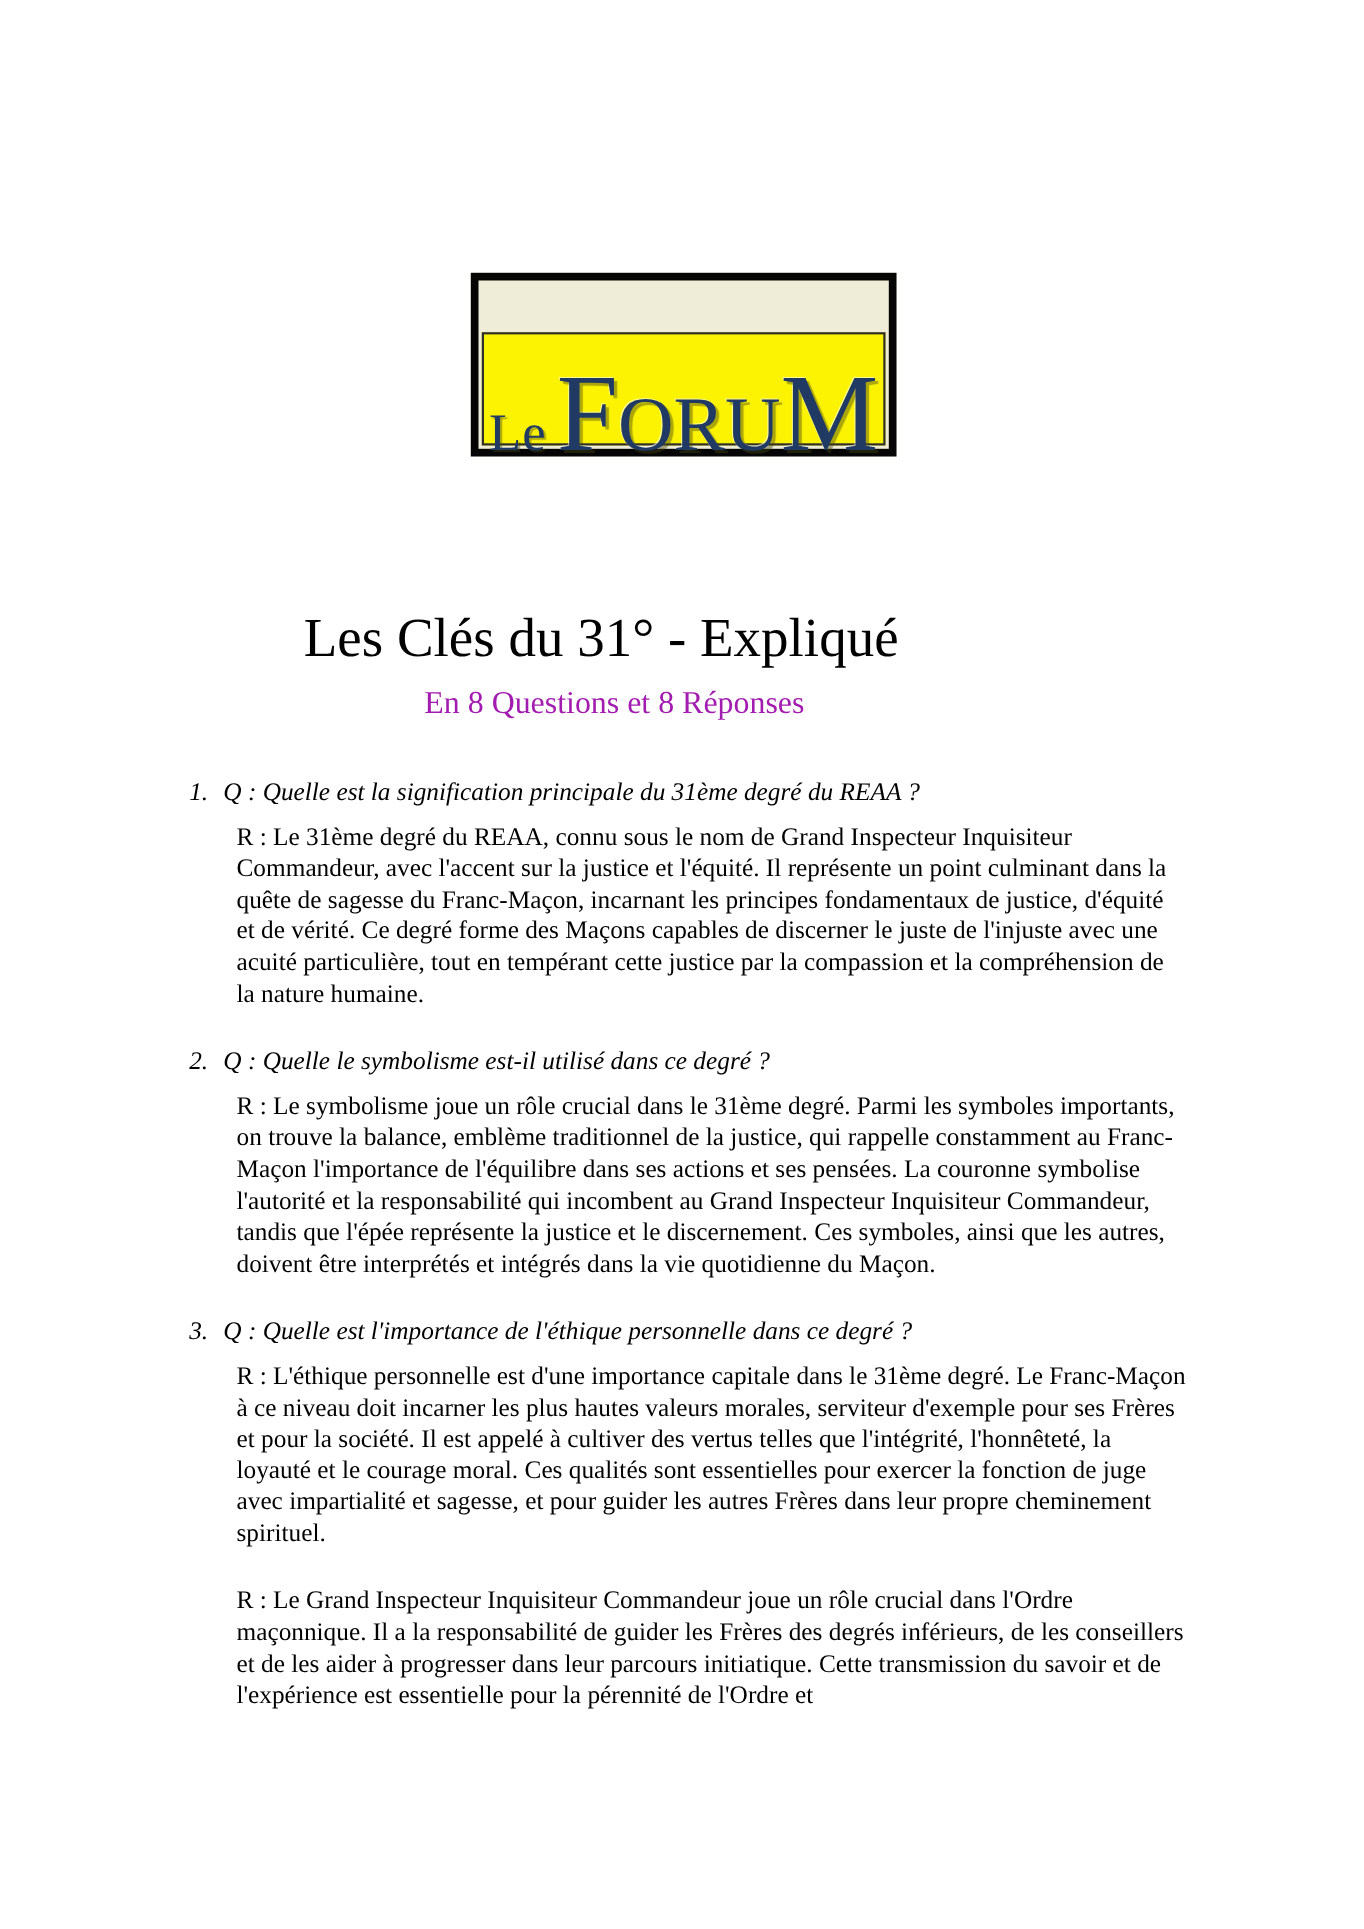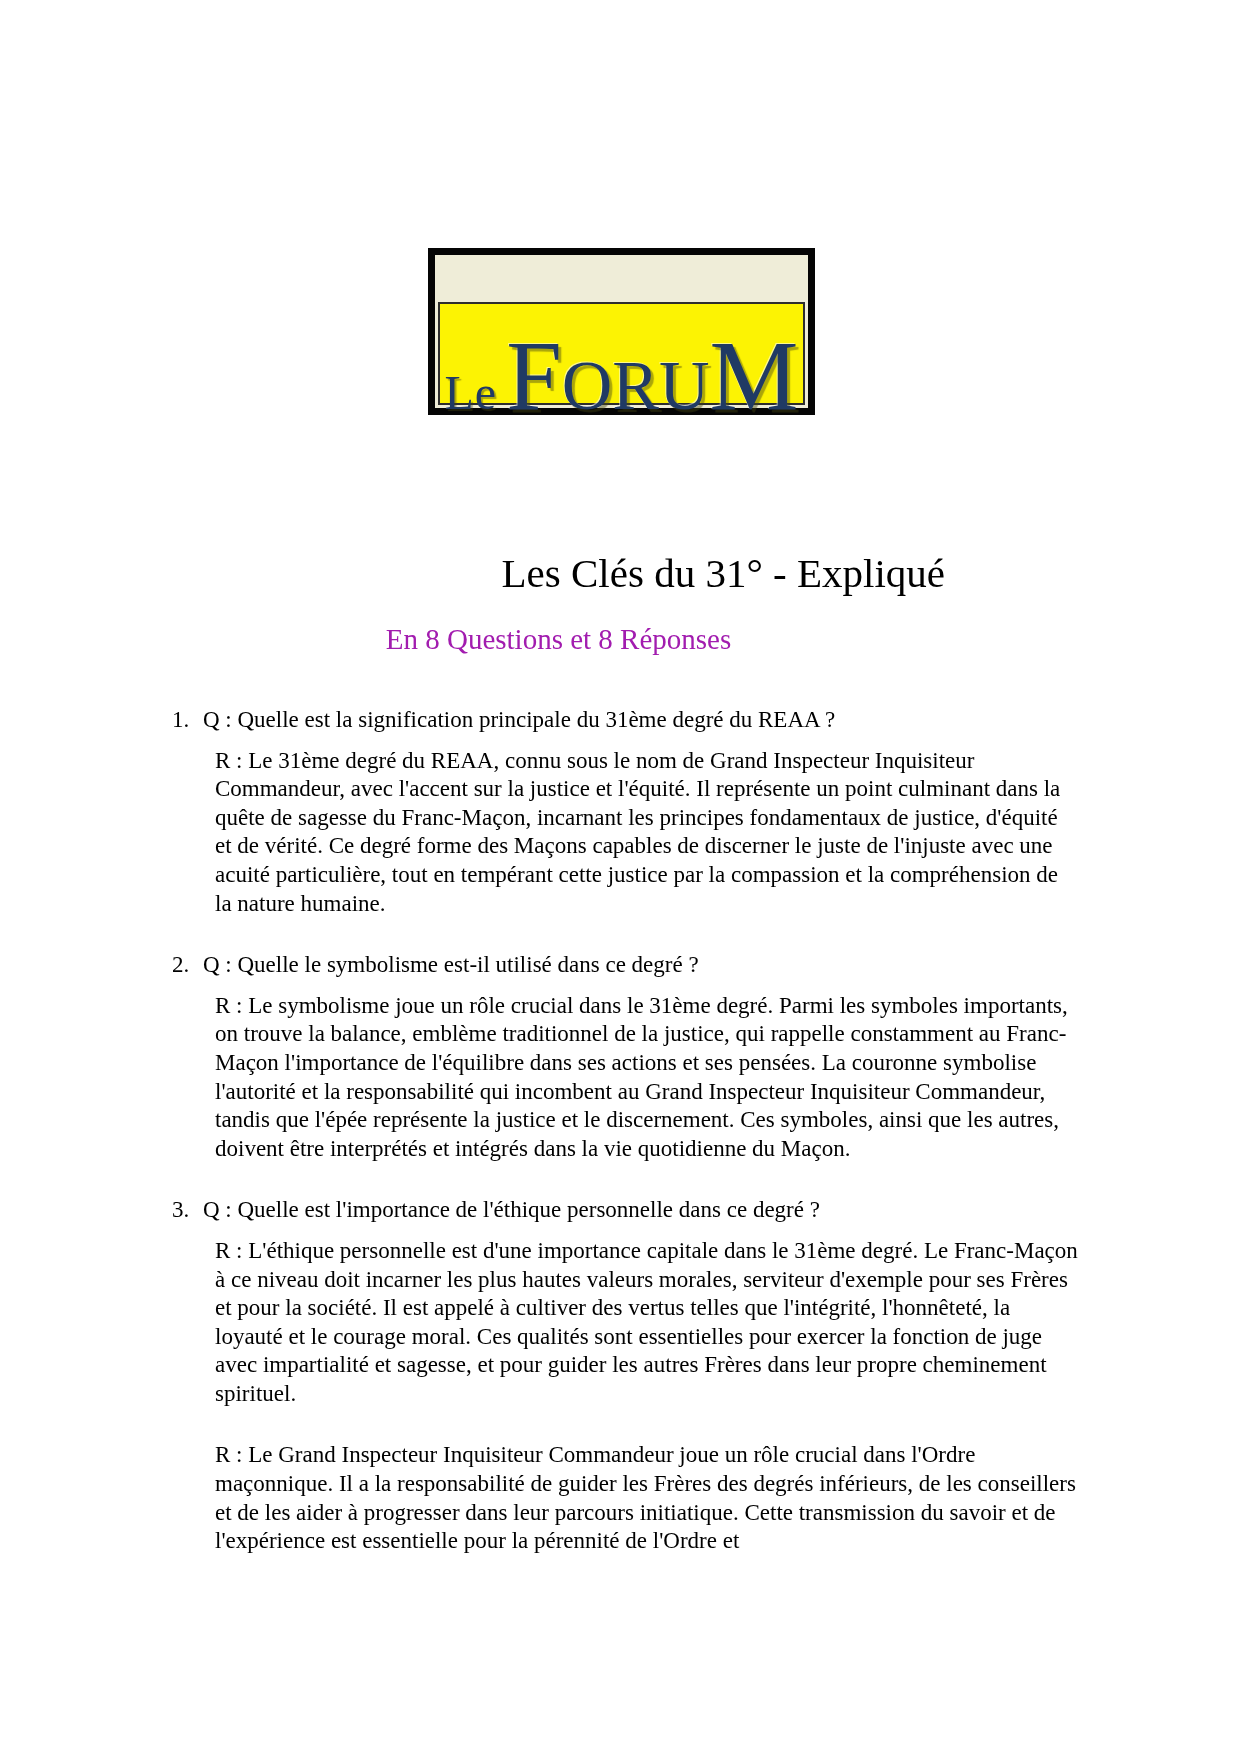--- a/index.html
+++ b/index.html
@@ -56,22 +56,22 @@
     text-shadow: 3px 3px 1px rgba(70,70,20,0.45), -1px -1px 0 rgba(255,255,255,0.55);
   }
 
   
   .doc-title {
     position: absolute;
     left: 148px;
     top: 549px;
     width: 797px;
     margin: 0;
-    text-align: right;
-    font-size: 41px;
+    text-align: center;
+    font-size: 50px;
     font-weight: normal;
     line-height: 1.2;
     color: #000000;
   }
   .doc-subtitle {
     position: absolute;
     left: 148px;
     top: 610px;
     width: 797px;
     margin: 12px;
@@ -91,20 +91,21 @@
     font-size: 23px;
     line-height: 28.6px;
   }
   .qa-item {
     margin: 0 0 33px 0;
   }
   .qa-q {
     padding-left: 31px;
     text-indent: -31px;
     margin: 0;
+    font-style: italic;
   }
   .qa-num {
     display: inline-block;
     width: 31px;
     text-indent: 0;
   }
   .qa-r {
     padding-left: 31px;
     margin: 12px;
   }

